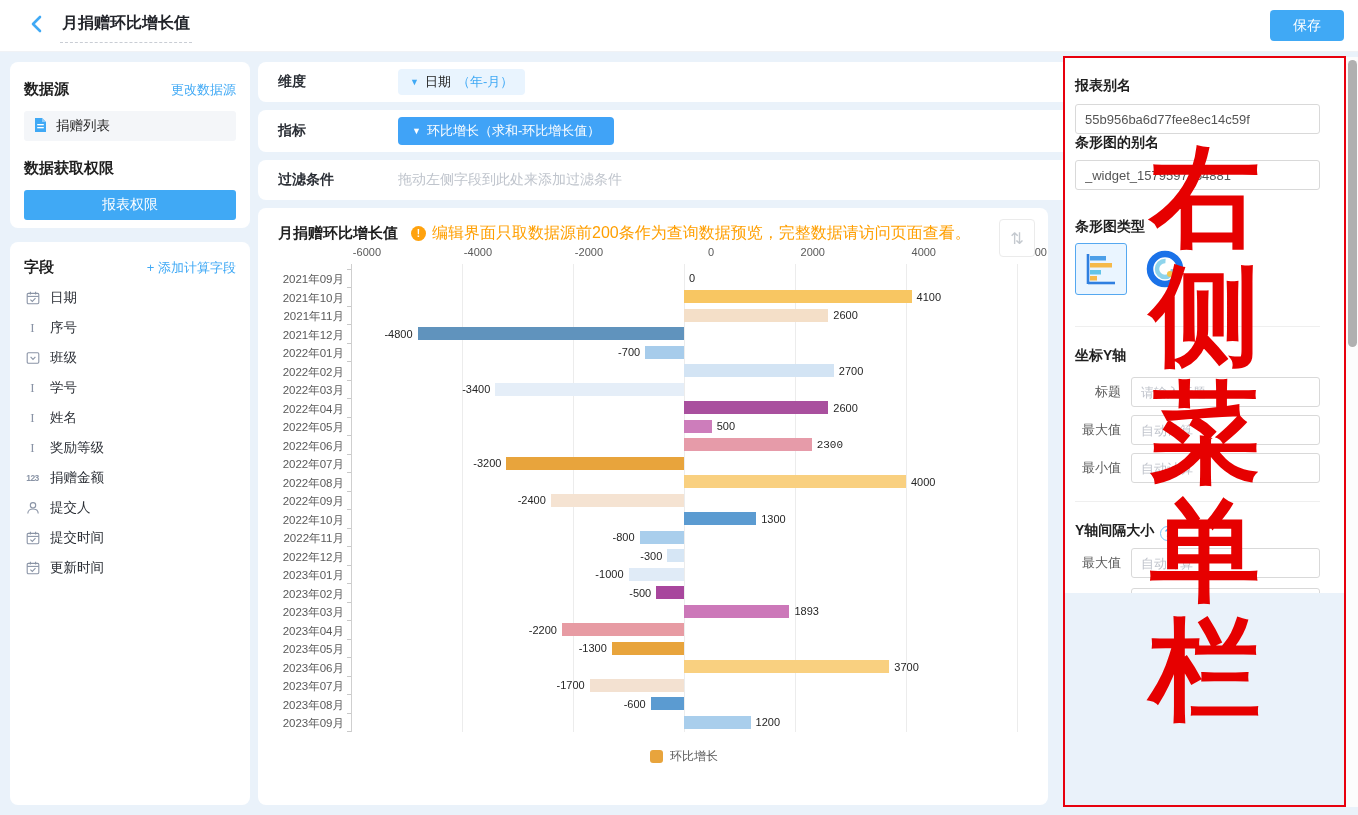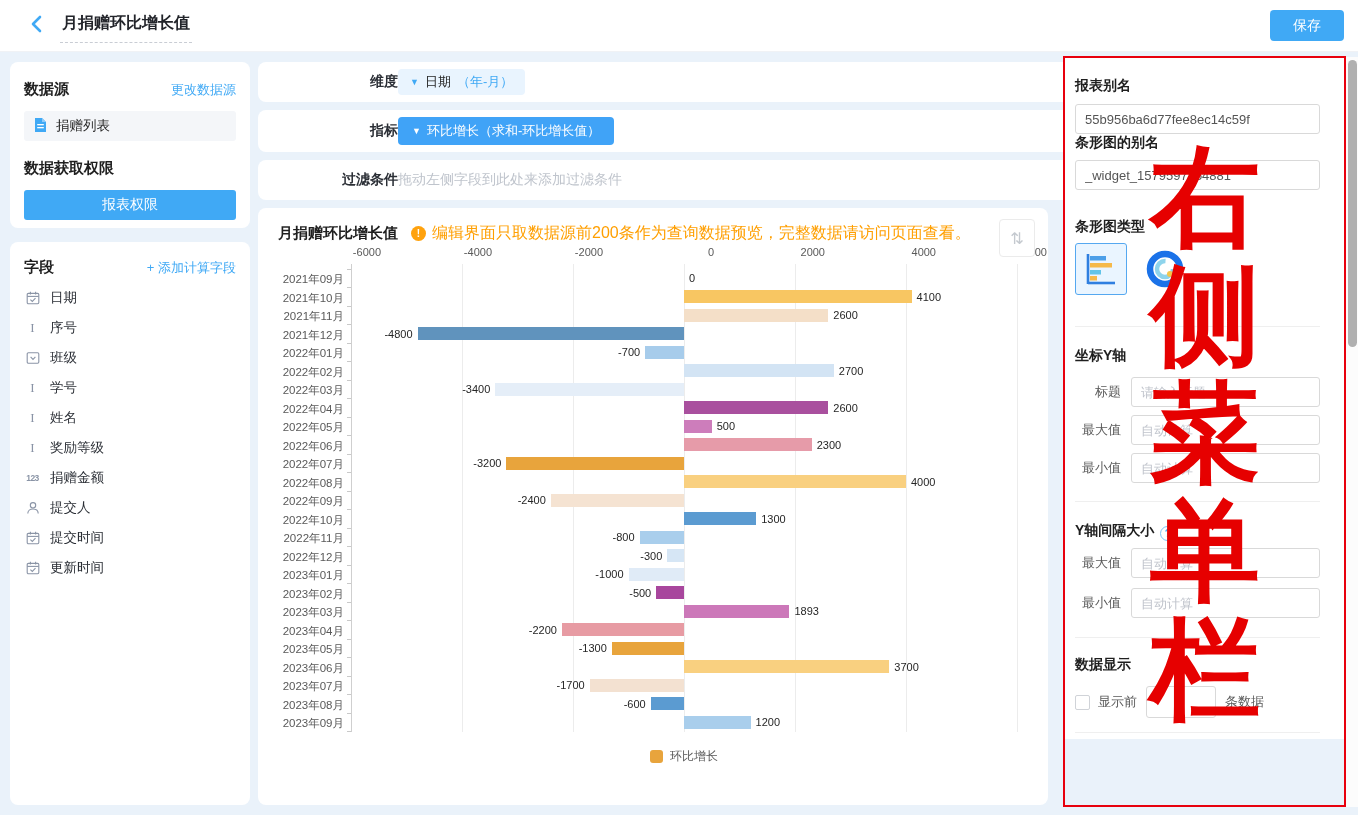--- a/index.html
+++ b/index.html
@@ -30,21 +30,21 @@
   .perm-title { margin-top:18px; font-size:15px; font-weight:bold; color:#1F1F1F; }
   .perm-btn { margin-top:12px; width:100%; height:30px; background:#40A9F5; color:#fff; border:none;
               border-radius:3px; font-size:14px; cursor:pointer; }
   #fields-list { margin-top:6px; }
   .field-row { height:30px; display:flex; align-items:center; gap:9px; font-size:13.5px; color:#2B2F36; cursor:grab; }
   .fi { width:17px; display:flex; justify-content:center; align-items:center; color:#8A94A6; }
   .fi-text { font-family:"Liberation Serif","DejaVu Serif",serif; font-size:13px; color:#8A94A6; }
   .fi-num  { font-size:8.5px; font-weight:bold; color:#8A94A6; letter-spacing:-0.5px; }
   
   .cfg-card { position:absolute; left:258px; width:878px; background:#fff; border-radius:8px;
-              display:flex; align-items:center;text-align:right; }
+              display:flex; align-items:center; }
   #dim-card { top:62px; height:40px; }
   #met-card { top:110px; height:42px; }
   #fil-card { top:160px; height:40px; }
   .cfg-label { width:120px; margin-left:20px; font-size:14px; font-weight:600; color:#2B2F36; flex:none; }
   .dim-chip { display:inline-flex; align-items:center; gap:6px; height:26px; padding:0 12px;
               background:#E9F4FE; border-radius:4px; font-size:13px; cursor:pointer; }
   .dim-chip .caret { color:#40A9F5; font-size:9px; }
   .dim-chip .suffix { color:#40A9F5; }
   .met-chip { display:inline-flex; align-items:center; gap:6px; height:28px; padding:0 14px;
               background:#40A3F7; border-radius:4px; font-size:13px; color:#fff; cursor:pointer; }
@@ -68,21 +68,21 @@
   .axisline { position:absolute; left:93px; top:56px; width:1px; height:468px; background:#CFCFCF; }
   .ytick { position:absolute; width:4px; height:1px; background:#C9C9C9; left:89px; }
   .cat-lab { position:absolute; left:4px; width:82px; text-align:right; font-size:11.5px; color:#595959; }
   .bar { position:absolute; height:13px; }
   .val-lab { position:absolute; font-size:11px; color:#262626; white-space:nowrap; }
   .legend { position:absolute; left:93px; top:540px; width:666px; display:flex; justify-content:center; }
   .legend-inner { display:inline-flex; align-items:center; gap:7px; cursor:pointer; }
   .legend-swatch { width:13px; height:13px; border-radius:3px; }
   .legend-text { font-size:12px; color:#595959; }
   
-  #panel-card { left:1063px; top:57px; width:283px; height:682px; overflow:hidden;
+  #panel-card { left:1063px; top:57px; width:283px; height:536px; overflow:hidden;
                 padding:20px 26px 0 12px; border-radius:2px; }
   .p-title { font-size:14px; font-weight:bold; color:#1F1F1F; }
   .p-input { width:100%; height:30px; border:1px solid #D9D9D9; border-radius:3px; padding:0 9px;
              font-size:13px; color:#555; background:#fff; font-family:inherit; }
   .p-input::placeholder { color:#C0C4CC; }
   .p-row { display:flex; align-items:center; }
   .p-row .p-lab { width:46px; text-align:right; margin-right:10px; font-size:13px; color:#595959; flex:none; }
   .p-row .p-input { flex:1; }
   .p-div { border-top:1px solid #EFEFEF; }
   .type-row { display:flex; align-items:center; gap:18px; }
@@ -322,21 +322,21 @@
       <div class="bar" style="left: 237.3px; top: 174.5px; width: 188.7px; background: rgb(229, 238, 248);"></div>
       <div class="val-lab" style="top: 175px; left: 232.3px; transform: translateX(-100%);">-3400</div>
       <div class="cat-lab" style="top: 193.5px;">2022年04月</div>
       <div class="bar" style="left: 426px; top: 193px; width: 144.3px; background: rgb(169, 80, 158);"></div>
       <div class="val-lab" style="top: 193.5px; left: 575.3px;">2600</div>
       <div class="cat-lab" style="top: 212px;">2022年05月</div>
       <div class="bar" style="left: 426px; top: 211.5px; width: 27.75px; background: rgb(205, 125, 187);"></div>
       <div class="val-lab" style="top: 212px; left: 458.75px;">500</div>
       <div class="cat-lab" style="top: 230.5px;">2022年06月</div>
       <div class="bar" style="left: 426px; top: 230px; width: 127.65px; background: rgb(230, 155, 169);"></div>
-      <div class="val-lab" style="top: 230.5px; left: 558.65px;">2300</div>
+      <div class="val-lab" style="top: 230.5px; left: 558.65px; font-family: Liberation Mono, monospace;">2300</div>
       <div class="cat-lab" style="top: 249px;">2022年07月</div>
       <div class="bar" style="left: 248.4px; top: 248.5px; width: 177.6px; background: rgb(232, 164, 60);"></div>
       <div class="val-lab" style="top: 249px; left: 243.4px; transform: translateX(-100%);">-3200</div>
       <div class="cat-lab" style="top: 267.5px;">2022年08月</div>
       <div class="bar" style="left: 426px; top: 267px; width: 222px; background: rgb(249, 208, 128);"></div>
       <div class="val-lab" style="top: 267.5px; left: 653px;">4000</div>
       <div class="cat-lab" style="top: 286px;">2022年09月</div>
       <div class="bar" style="left: 292.8px; top: 285.5px; width: 133.2px; background: rgb(245, 227, 210);"></div>
       <div class="val-lab" style="top: 286px; left: 287.8px; transform: translateX(-100%);">-2400</div>
       <div class="cat-lab" style="top: 304.5px;">2022年10月</div>

